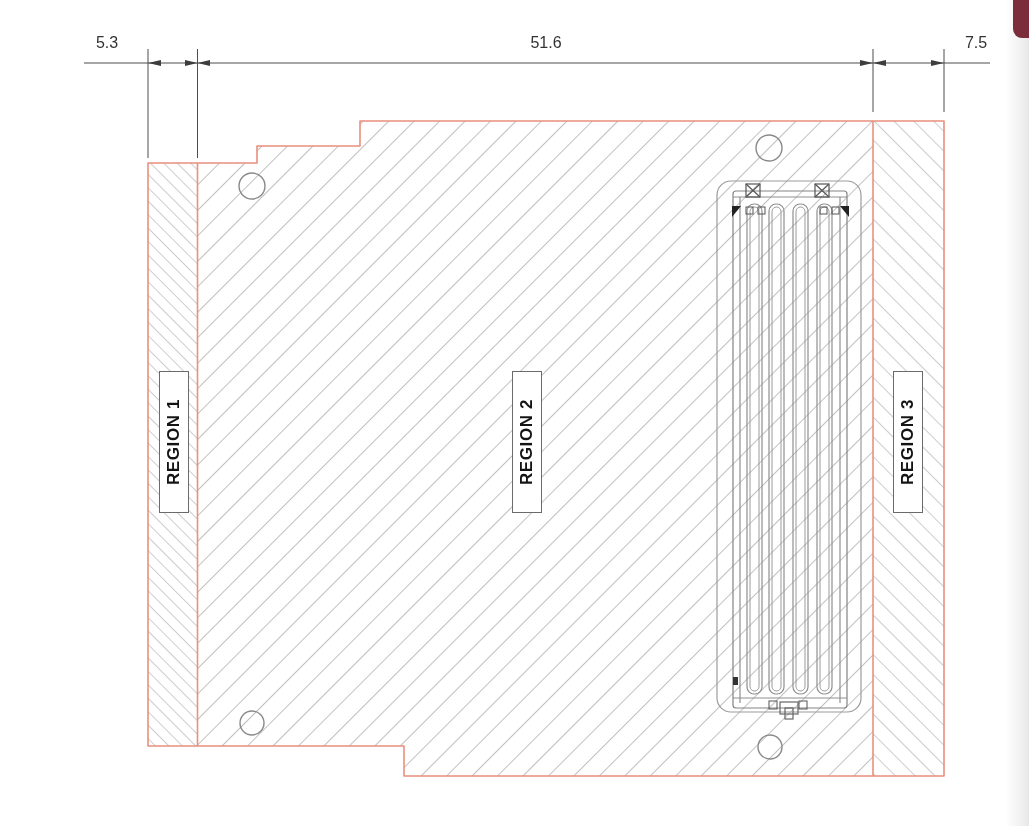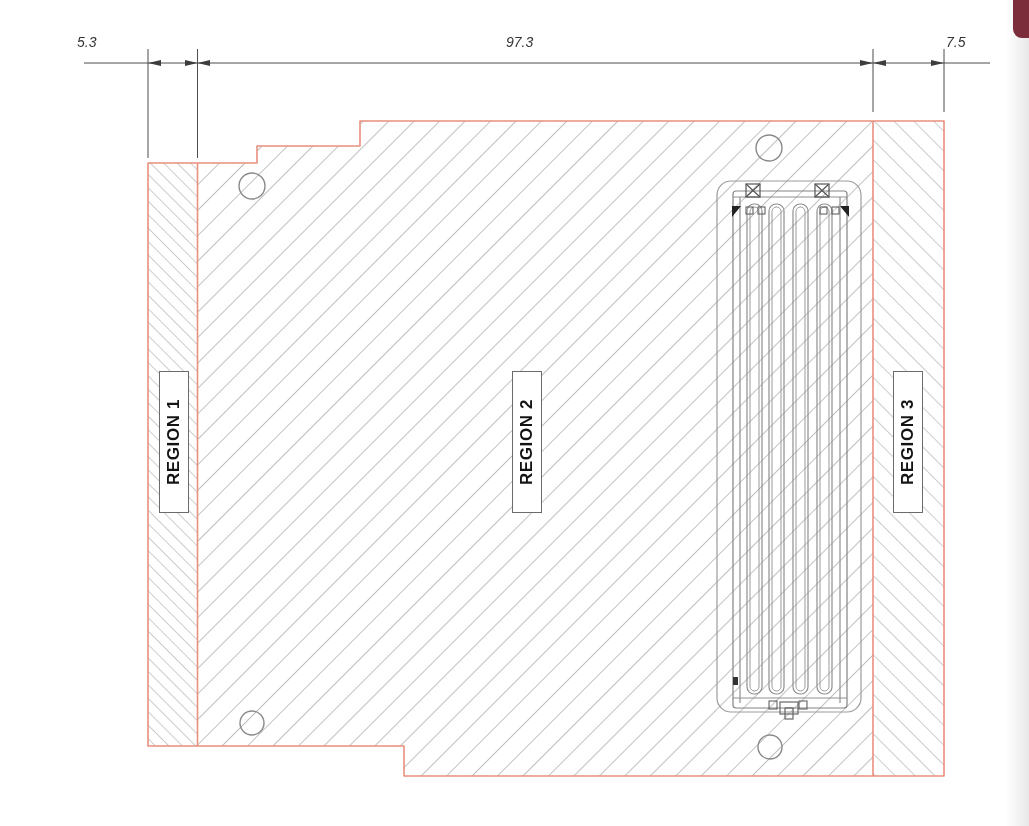--- a/index.html
+++ b/index.html
@@ -6,23 +6,23 @@
   #stage{
     position:relative;
     width:1029px;height:826px;
     background:#ffffff;
     overflow:hidden;
     font-family:"Liberation Sans", sans-serif;
   }
   
   .dim-text{
     position:absolute;
-    font-style:italic;
-    font-size:14px;
+    font-size:16px;
     color:#333333;
+    text-align:center;
     white-space:nowrap;
   }
   
   .region-label{
     position:absolute;
     width:142px;height:30px;
     box-sizing:border-box;
     border:1px solid #6b6b6b;
     background:#ffffff;
     color:#141414;
@@ -144,21 +144,21 @@
       <polygon points="148,63 161,60 161,66"></polygon>
       <polygon points="197.5,63 185,60 185,66"></polygon>
       <polygon points="197.5,63 210,60 210,66"></polygon>
       <polygon points="873,63 860,60 860,66"></polygon>
       <polygon points="873,63 886,60 886,66"></polygon>
       <polygon points="944,63 931,60 931,66"></polygon>
     </g>
   </svg>
 
   <div class="dim-text" style="left:77px;top:34px;width:60px;">5.3</div>
-  <div class="dim-text" style="left:506px;top:34px;width:80px;">97.3</div>
+  <div class="dim-text" style="left:506px;top:34px;width:80px;">51.6</div>
   <div class="dim-text" style="left:946px;top:34px;width:60px;">7.5</div>
 
   <div class="region-label" style="left:103px;top:427px;">REGION 1</div>
   <div class="region-label" style="left:456px;top:427px;">REGION 2</div>
   <div class="region-label" style="left:837px;top:427px;">REGION 3</div>
 
   <div class="edge-shade"></div>
 
   <div class="corner-badge"></div>
 

